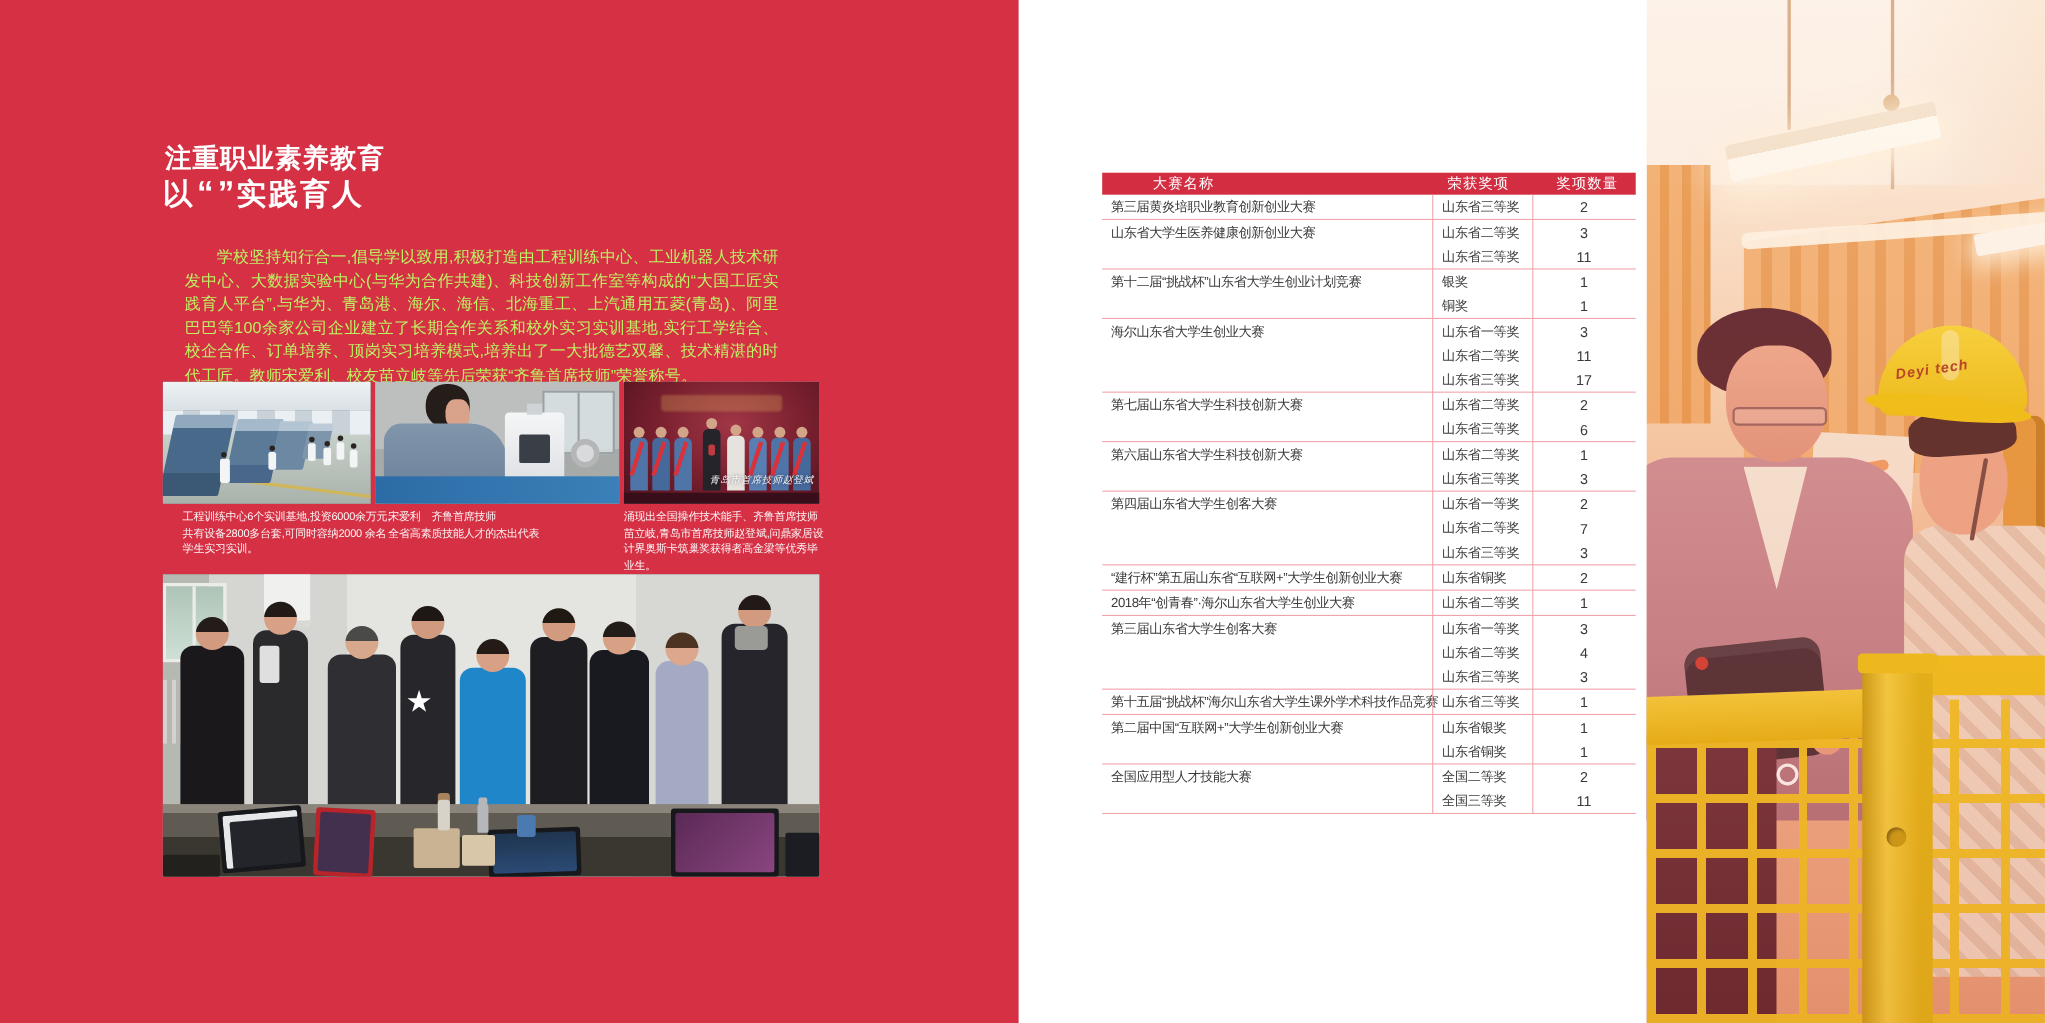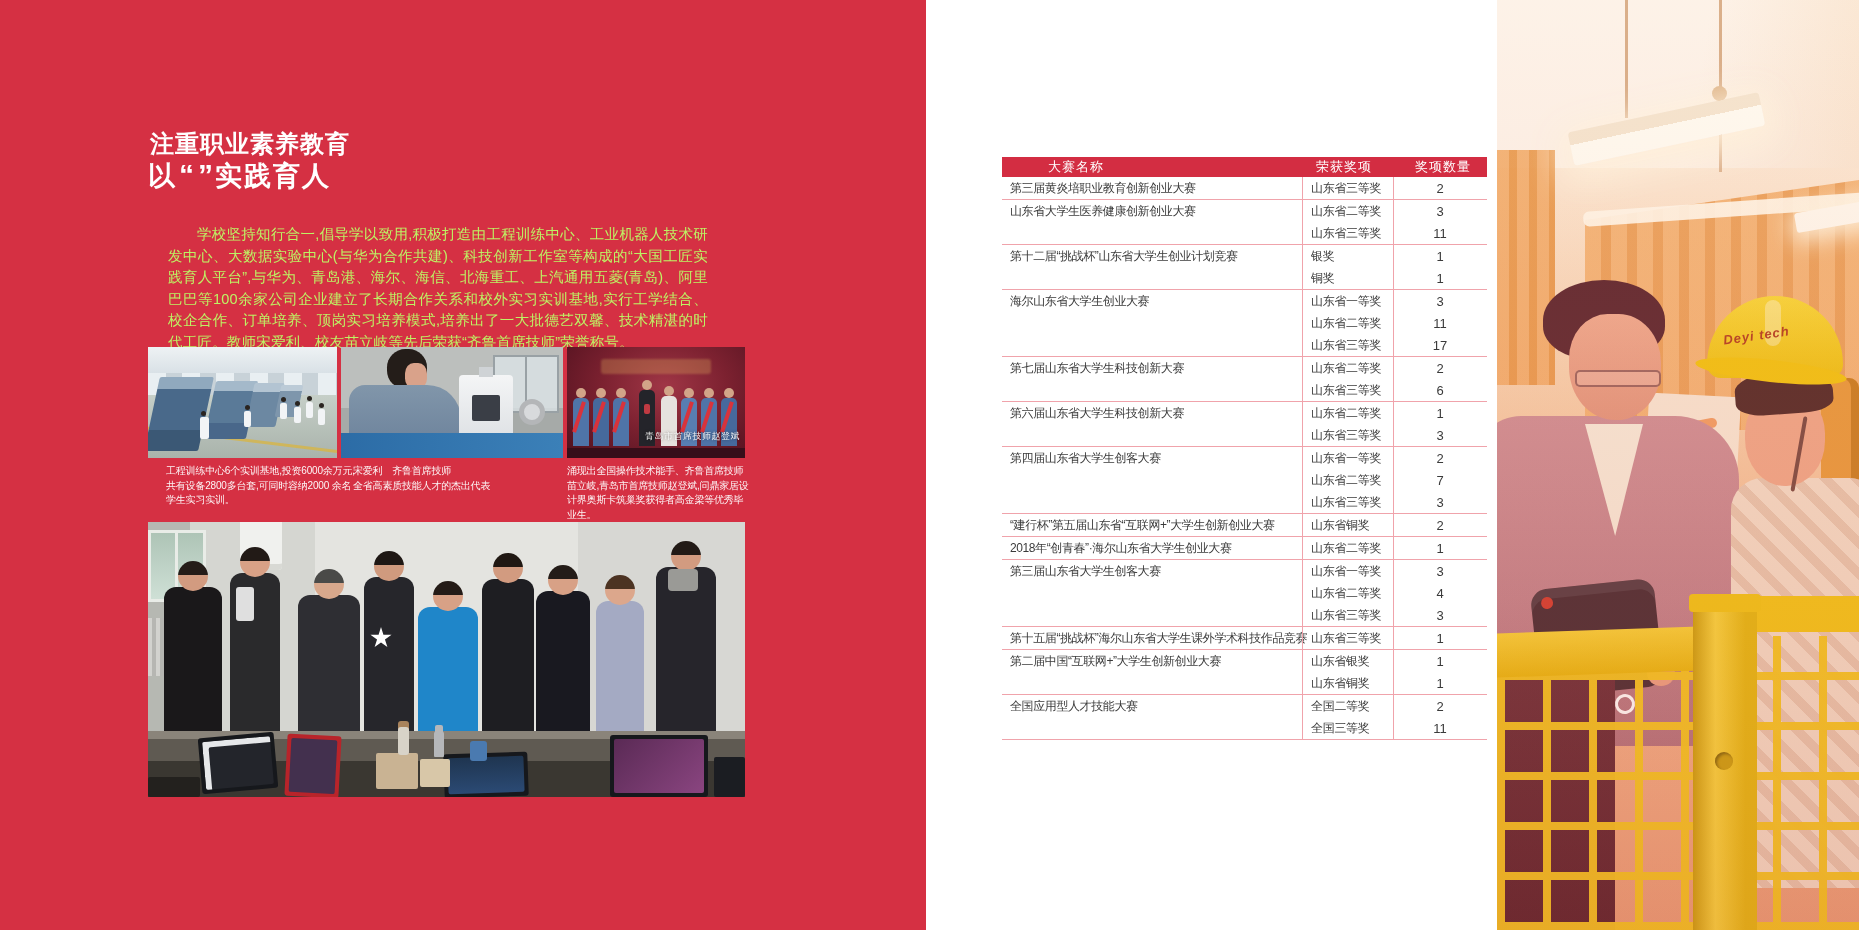--- a/index.html
+++ b/index.html
@@ -12,21 +12,21 @@
 
   
   .red-panel{position:absolute;left:0;top:0;width:926px;height:930px;background:var(--panel-red);}
   .t1{position:absolute;left:150px;top:128px;font-size:24px;font-weight:bold;color:#fff;letter-spacing:1px;}
   .t2{position:absolute;left:148px;top:158px;color:#fff;display:flex;align-items:baseline;font-weight:bold;}
   .t2 .sm{font-size:27px;letter-spacing:2px;}
   .t2 .q{font-size:30px;margin:0 2px;}
   .t2 .big{font-size:42px;letter-spacing:2px;}
   .para{position:absolute;left:168px;top:224px;width:540px;color:#bef264;font-size:14.5px;line-height:21.5px;text-align:justify;text-indent:2em;letter-spacing:0.2px;}
 
-  .photo{position:absolute;overflow:hidden;background:#888;}
+  .photo{position:absolute;overflow:hidden;background:#888;font-style:italic;}
   .ph1{left:148px;top:347px;width:189px;height:111px;}
   .ph2{left:341px;top:347px;width:222px;height:111px;}
   .ph3{left:567px;top:347px;width:178px;height:111px;}
   .phbig{left:148px;top:522px;width:597px;height:275px;}
 
   .caption{position:absolute;color:rgba(255,255,255,.95);font-size:10px;line-height:14.5px;letter-spacing:-0.2px;}
   .cap1{left:166px;top:464px;width:192px;}
   .cap2{left:353px;top:464px;width:215px;}
   .cap3{left:567px;top:464px;width:182px;}
 

